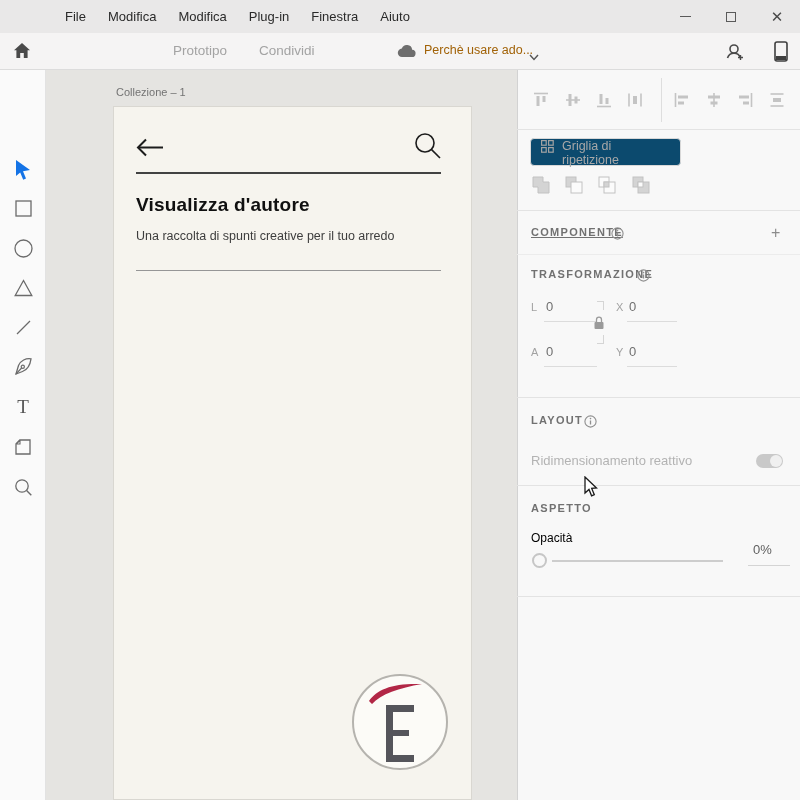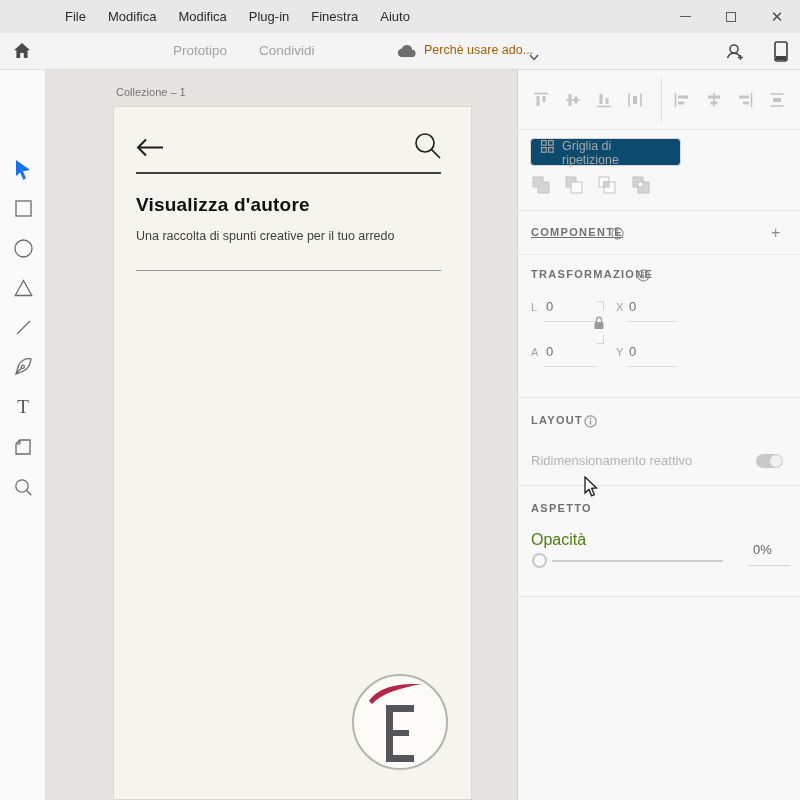--- a/index.html
+++ b/index.html
@@ -50,21 +50,21 @@
   .repeat-grid-label { font-size:12.5px; color:#a8a8a8; }
   .plus-btn { font-size:16px; color:#8c8c8c; line-height:1; }
   .field-label { font-size:11px; color:#a2a2a2; }
   .field-value { font-size:13px; color:#707070; }
   .field-line { height:1px; background:#dcdcdc; }
   .link-corner-top { left:597px; top:301px; width:7px; height:9px; border-top:1px solid #d5d5d5; border-right:1px solid #d5d5d5; }
   .link-corner-bot { left:597px; top:335px; width:7px; height:9px; border-bottom:1px solid #d5d5d5; border-right:1px solid #d5d5d5; }
   .disabled-label { font-size:13px; color:#b3b3b3; }
   .toggle { left:756px; top:454px; width:27px; height:14px; border-radius:7px; background:#c9c9c9; }
   .toggle-knob { position:absolute; right:1px; top:1px; width:12px; height:12px; border-radius:50%; background:#f0f0f0; }
-  .opacity-label { font-size:16px; color:#4d7c0f; }
+  .opacity-label { font-size:12px; color:#000000; }
   .slider-handle { left:532px; top:553px; width:15px; height:15px; border:2px solid #c6c6c6; border-radius:50%; background:#f8f8f8; }
   .slider-track { left:552px; top:560px; width:171px; height:2px; background:#cdcdcd; }
   .opacity-value { left:753px; top:542px; font-size:13px; color:#5f5f5f; }
   .opacity-underline { left:748px; top:565px; width:42px; height:1px; background:#d4d4d4; }
 </style>
 </head>
 <body>
 
 <div class="abs menubar">
   <div class="abs xd-badge">Xd</div>

